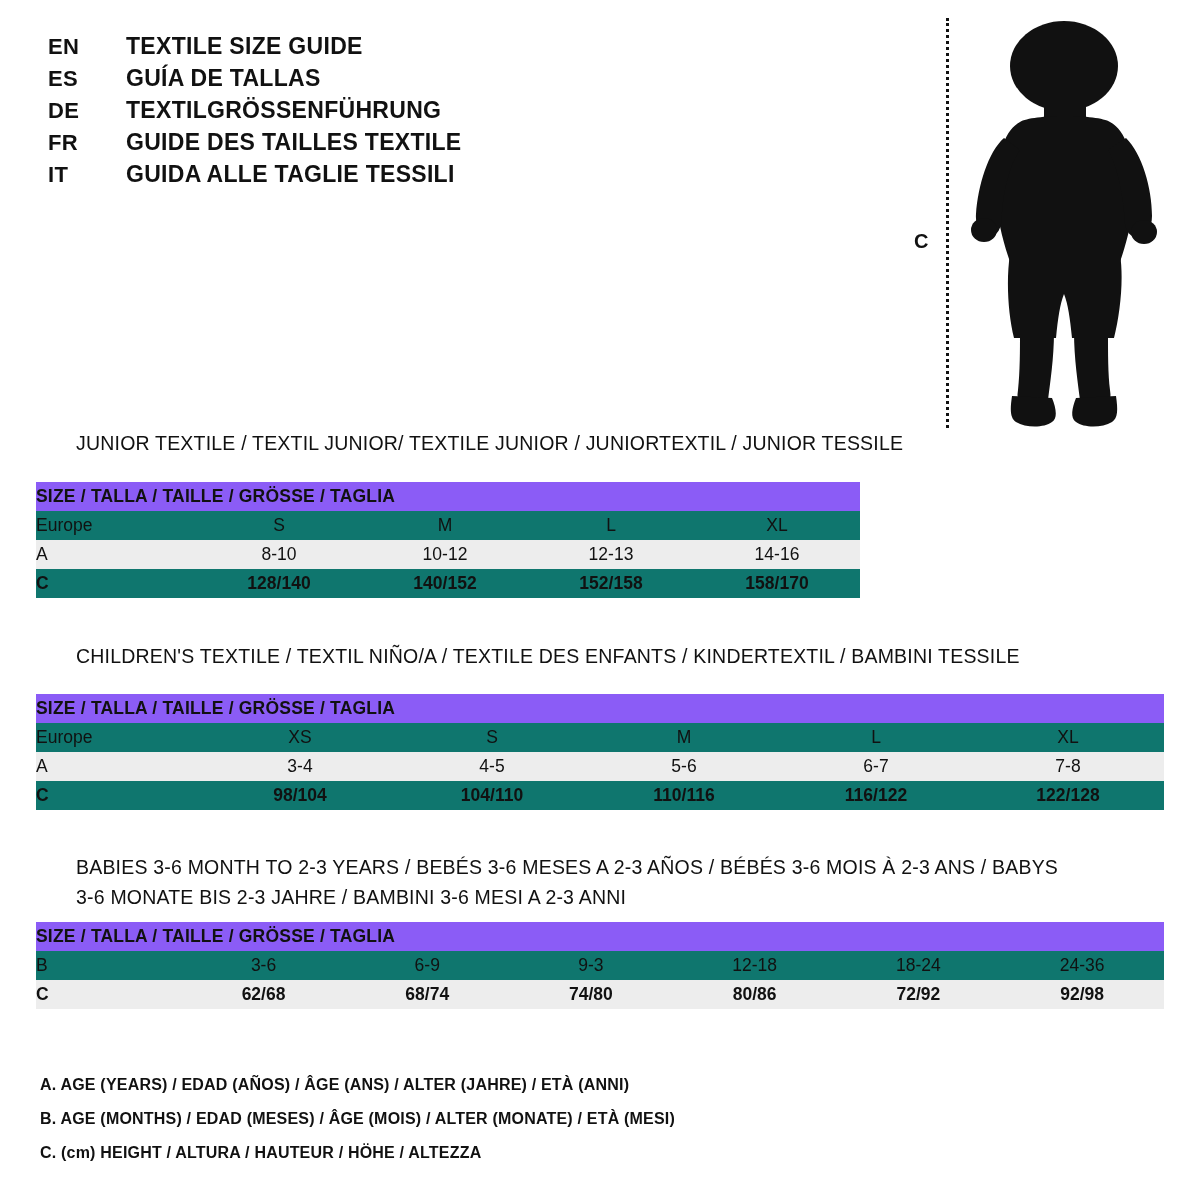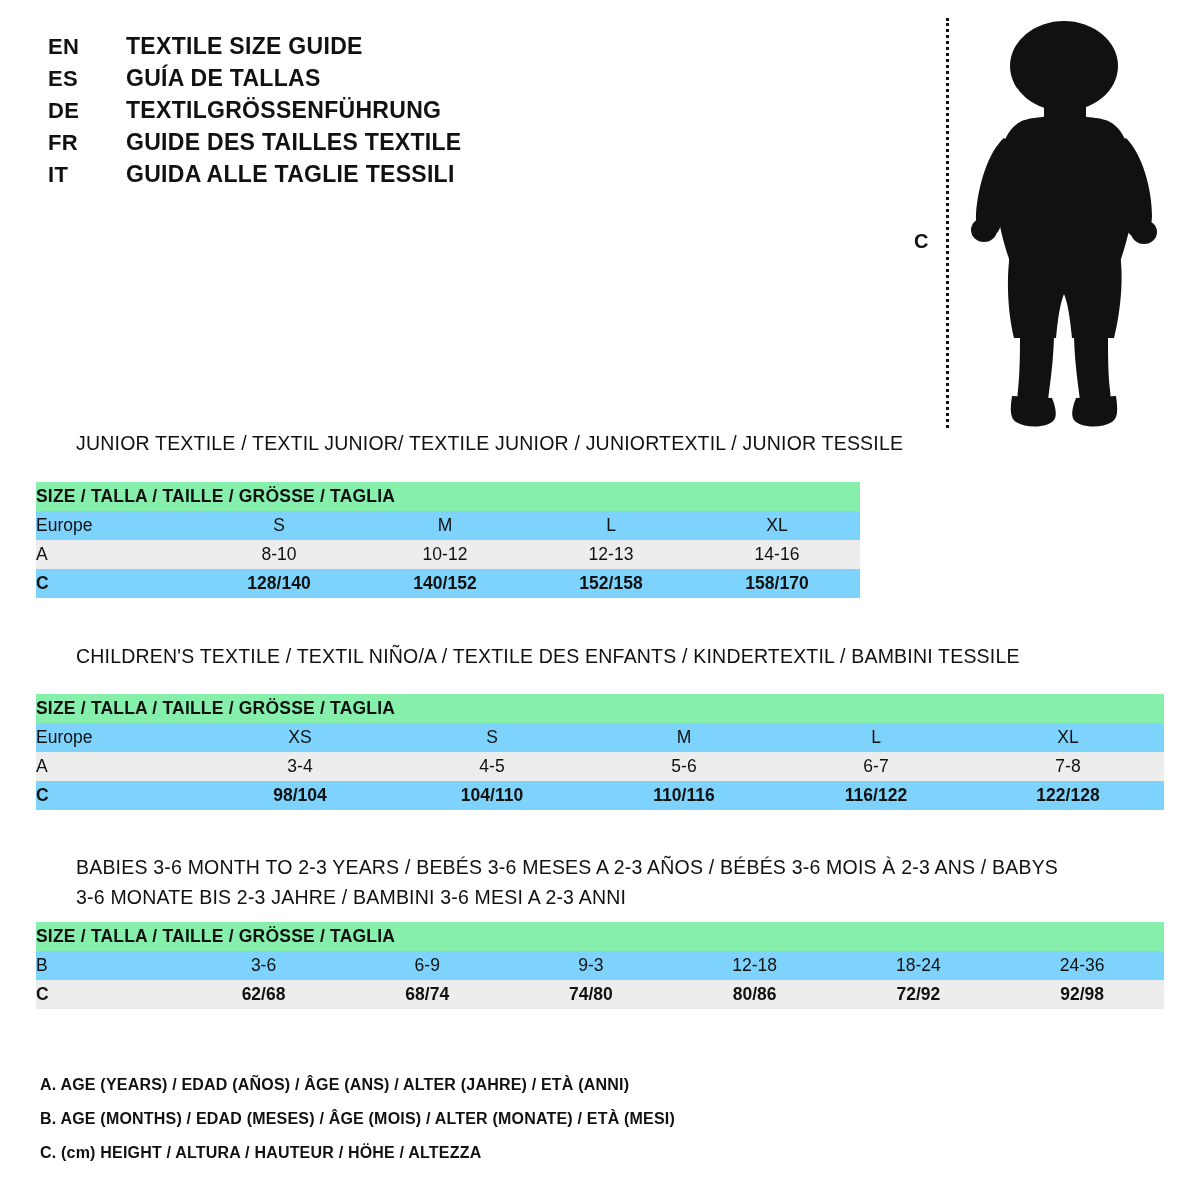--- a/index.html
+++ b/index.html
@@ -96,28 +96,28 @@
     position: absolute;
     border-collapse: collapse;
     font-size: 17.5px;
   }
   table.size-table td {
     padding: 0;
     height: 29px;
     vertical-align: middle;
   }
   .hdr-band td {
-    background: #86efac;
+    background: #8b5cf6;
     font-weight: bold;
     font-size: 17.5px;
     height: 30px;
     padding-left: 8px;
     letter-spacing: 0.2px;
   }
-  .row-white td { background: #7dd3fc; }
+  .row-white td { background: #0f766e; }
   .row-grey td  { background: #ededed; }
 
   .cell-label {
     padding-left: 8px;
     text-align: left;
     font-weight: normal;
   }
   .cell-val {
     text-align: center;
     font-weight: normal;

